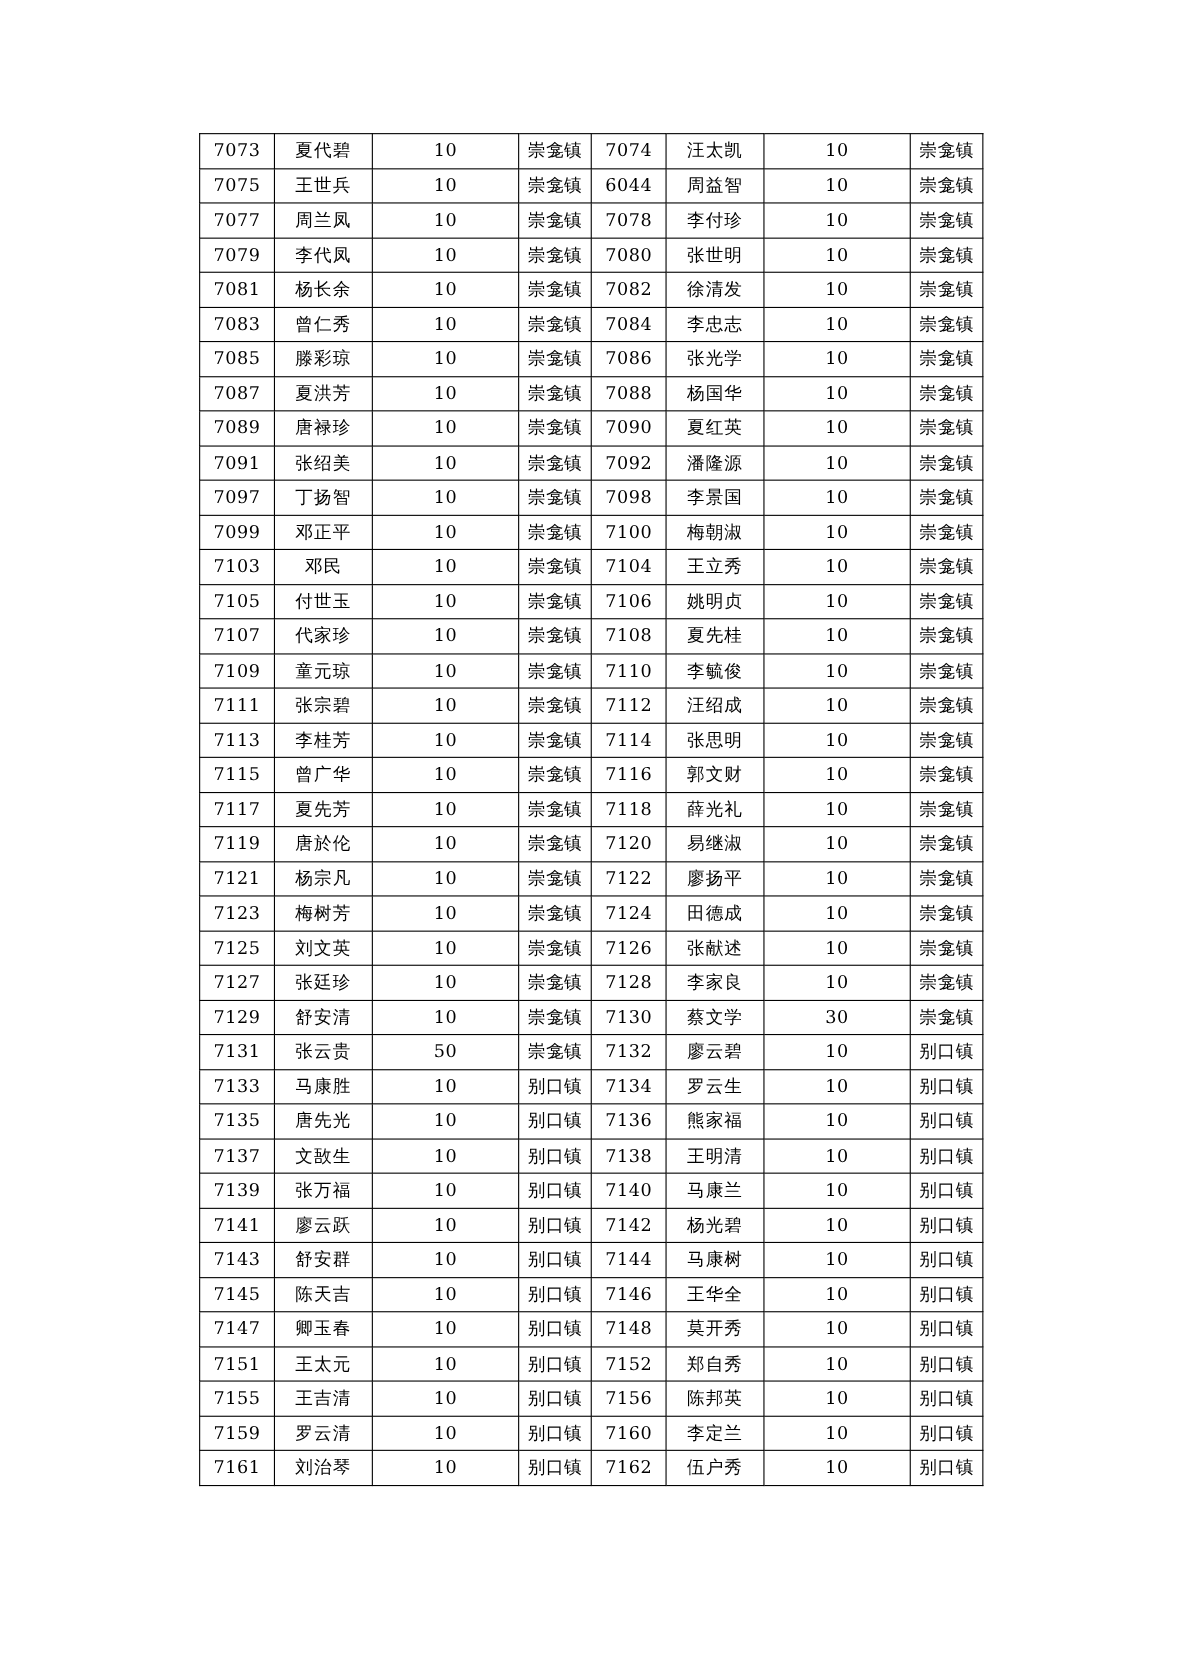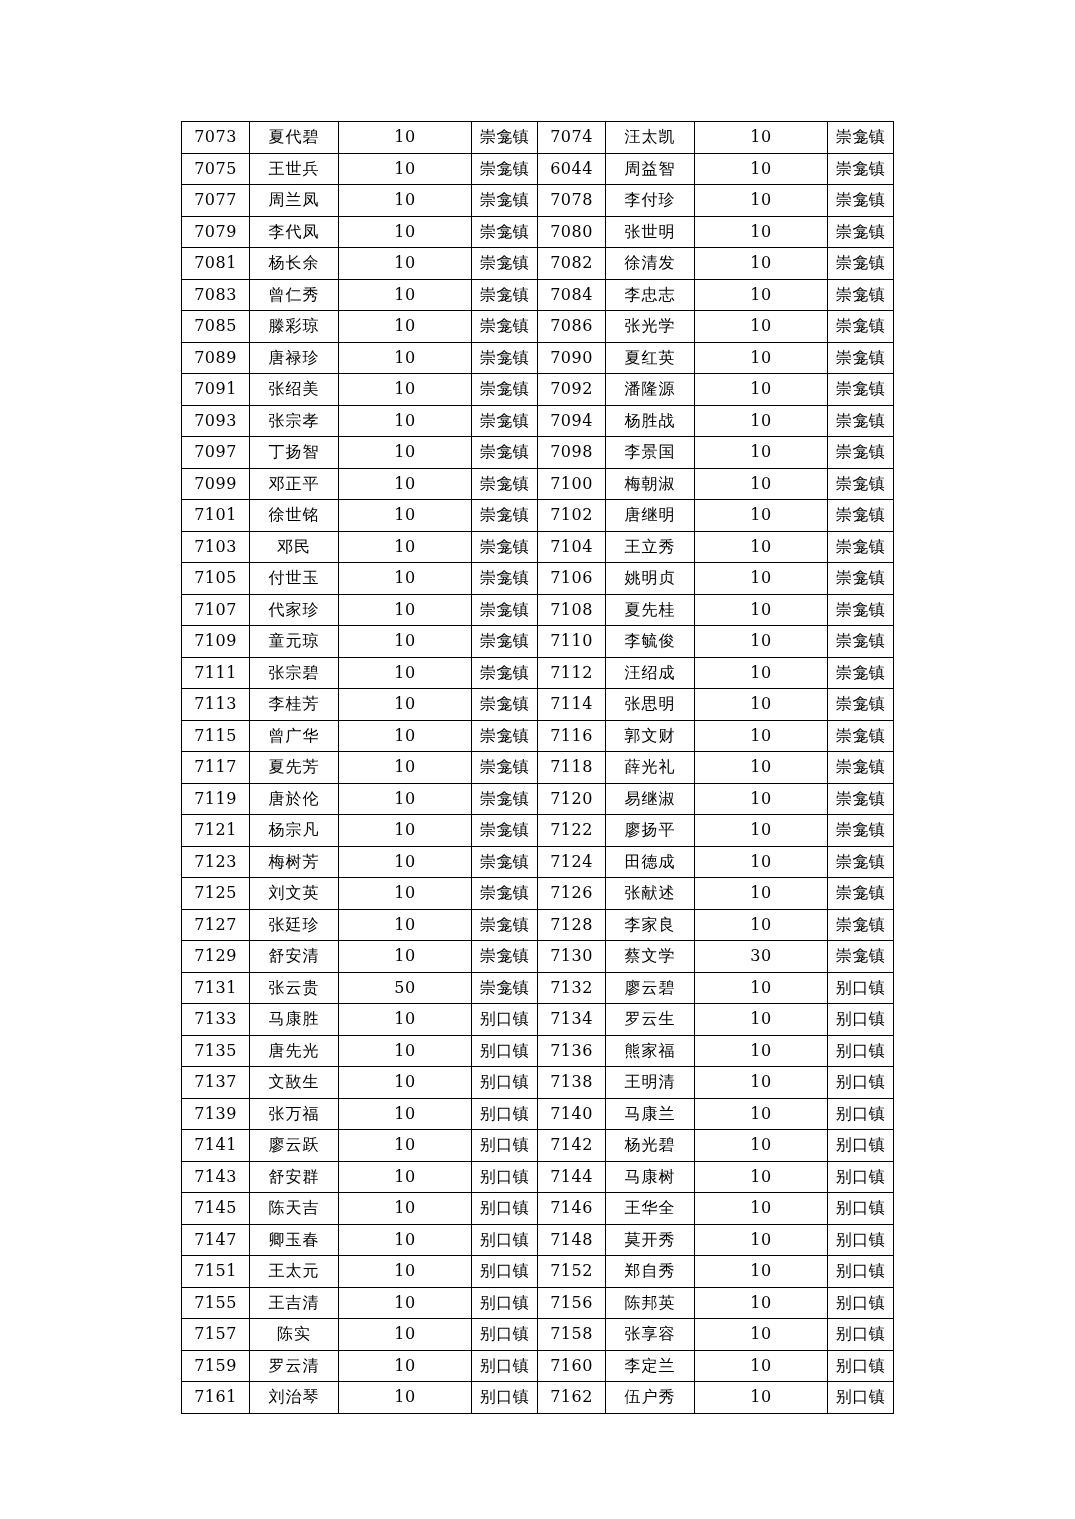--- a/index.html
+++ b/index.html
@@ -126,76 +126,66 @@
           <td class="cell-id">7085</td>
           <td class="cell-name">滕彩琼</td>
           <td class="cell-amt">10</td>
           <td class="cell-town">崇龛镇</td>
           <td class="cell-id">7086</td>
           <td class="cell-name">张光学</td>
           <td class="cell-amt">10</td>
           <td class="cell-town">崇龛镇</td>
         </tr>
         <tr>
+          <td class="cell-id">7087</td>
+          <td class="cell-name">夏洪芳</td>
+          <td class="cell-amt">10</td>
+          <td class="cell-town">崇龛镇</td>
+          <td class="cell-id">7088</td>
+          <td class="cell-name">杨国华</td>
+          <td class="cell-amt">10</td>
+          <td class="cell-town">崇龛镇</td>
+        </tr>
+        <tr>
           <td class="cell-id">7089</td>
           <td class="cell-name">唐禄珍</td>
           <td class="cell-amt">10</td>
           <td class="cell-town">崇龛镇</td>
           <td class="cell-id">7090</td>
           <td class="cell-name">夏红英</td>
           <td class="cell-amt">10</td>
           <td class="cell-town">崇龛镇</td>
         </tr>
         <tr>
           <td class="cell-id">7091</td>
           <td class="cell-name">张绍美</td>
           <td class="cell-amt">10</td>
           <td class="cell-town">崇龛镇</td>
           <td class="cell-id">7092</td>
           <td class="cell-name">潘隆源</td>
           <td class="cell-amt">10</td>
           <td class="cell-town">崇龛镇</td>
         </tr>
         <tr>
-          <td class="cell-id">7093</td>
-          <td class="cell-name">张宗孝</td>
-          <td class="cell-amt">10</td>
-          <td class="cell-town">崇龛镇</td>
-          <td class="cell-id">7094</td>
-          <td class="cell-name">杨胜战</td>
-          <td class="cell-amt">10</td>
-          <td class="cell-town">崇龛镇</td>
-        </tr>
-        <tr>
           <td class="cell-id">7097</td>
           <td class="cell-name">丁扬智</td>
           <td class="cell-amt">10</td>
           <td class="cell-town">崇龛镇</td>
           <td class="cell-id">7098</td>
           <td class="cell-name">李景国</td>
           <td class="cell-amt">10</td>
           <td class="cell-town">崇龛镇</td>
         </tr>
         <tr>
           <td class="cell-id">7099</td>
           <td class="cell-name">邓正平</td>
           <td class="cell-amt">10</td>
           <td class="cell-town">崇龛镇</td>
           <td class="cell-id">7100</td>
           <td class="cell-name">梅朝淑</td>
-          <td class="cell-amt">10</td>
-          <td class="cell-town">崇龛镇</td>
-        </tr>
-        <tr>
-          <td class="cell-id">7101</td>
-          <td class="cell-name">徐世铭</td>
-          <td class="cell-amt">10</td>
-          <td class="cell-town">崇龛镇</td>
-          <td class="cell-id">7102</td>
-          <td class="cell-name">唐继明</td>
           <td class="cell-amt">10</td>
           <td class="cell-town">崇龛镇</td>
         </tr>
         <tr>
           <td class="cell-id">7103</td>
           <td class="cell-name">邓民</td>
           <td class="cell-amt">10</td>
           <td class="cell-town">崇龛镇</td>
           <td class="cell-id">7104</td>
           <td class="cell-name">王立秀</td>
@@ -432,30 +422,20 @@
           <td class="cell-amt">10</td>
           <td class="cell-town">别口镇</td>
         </tr>
         <tr>
           <td class="cell-id">7155</td>
           <td class="cell-name">王吉清</td>
           <td class="cell-amt">10</td>
           <td class="cell-town">别口镇</td>
           <td class="cell-id">7156</td>
           <td class="cell-name">陈邦英</td>
-          <td class="cell-amt">10</td>
-          <td class="cell-town">别口镇</td>
-        </tr>
-        <tr>
-          <td class="cell-id">7157</td>
-          <td class="cell-name">陈实</td>
-          <td class="cell-amt">10</td>
-          <td class="cell-town">别口镇</td>
-          <td class="cell-id">7158</td>
-          <td class="cell-name">张享容</td>
           <td class="cell-amt">10</td>
           <td class="cell-town">别口镇</td>
         </tr>
         <tr>
           <td class="cell-id">7159</td>
           <td class="cell-name">罗云清</td>
           <td class="cell-amt">10</td>
           <td class="cell-town">别口镇</td>
           <td class="cell-id">7160</td>
           <td class="cell-name">李定兰</td>

